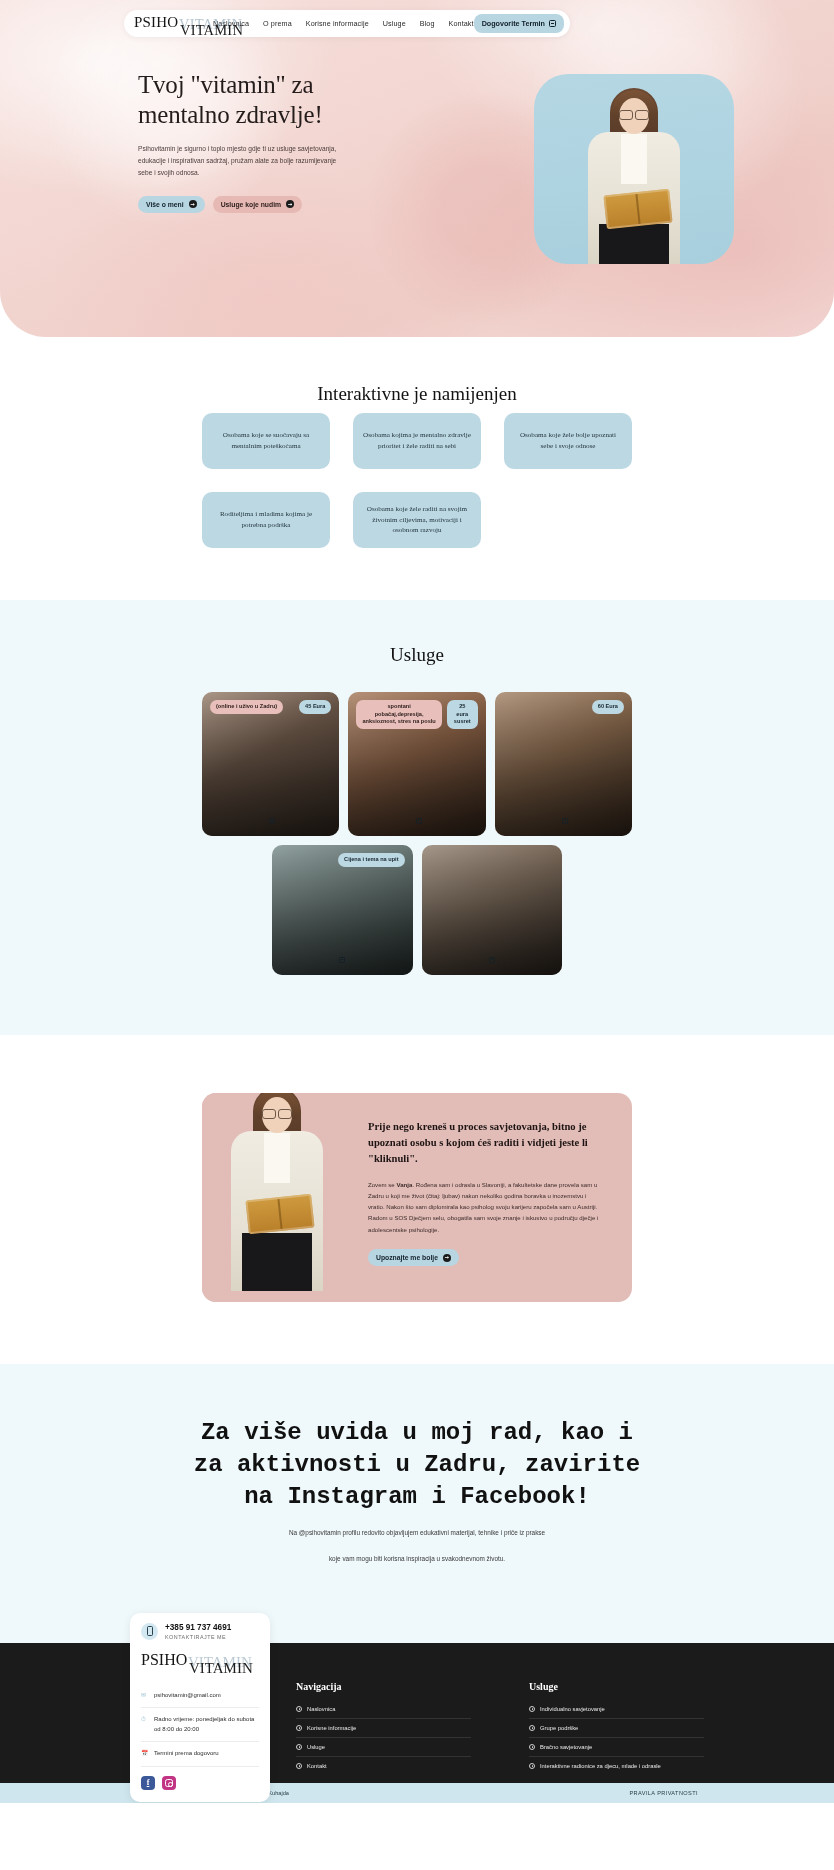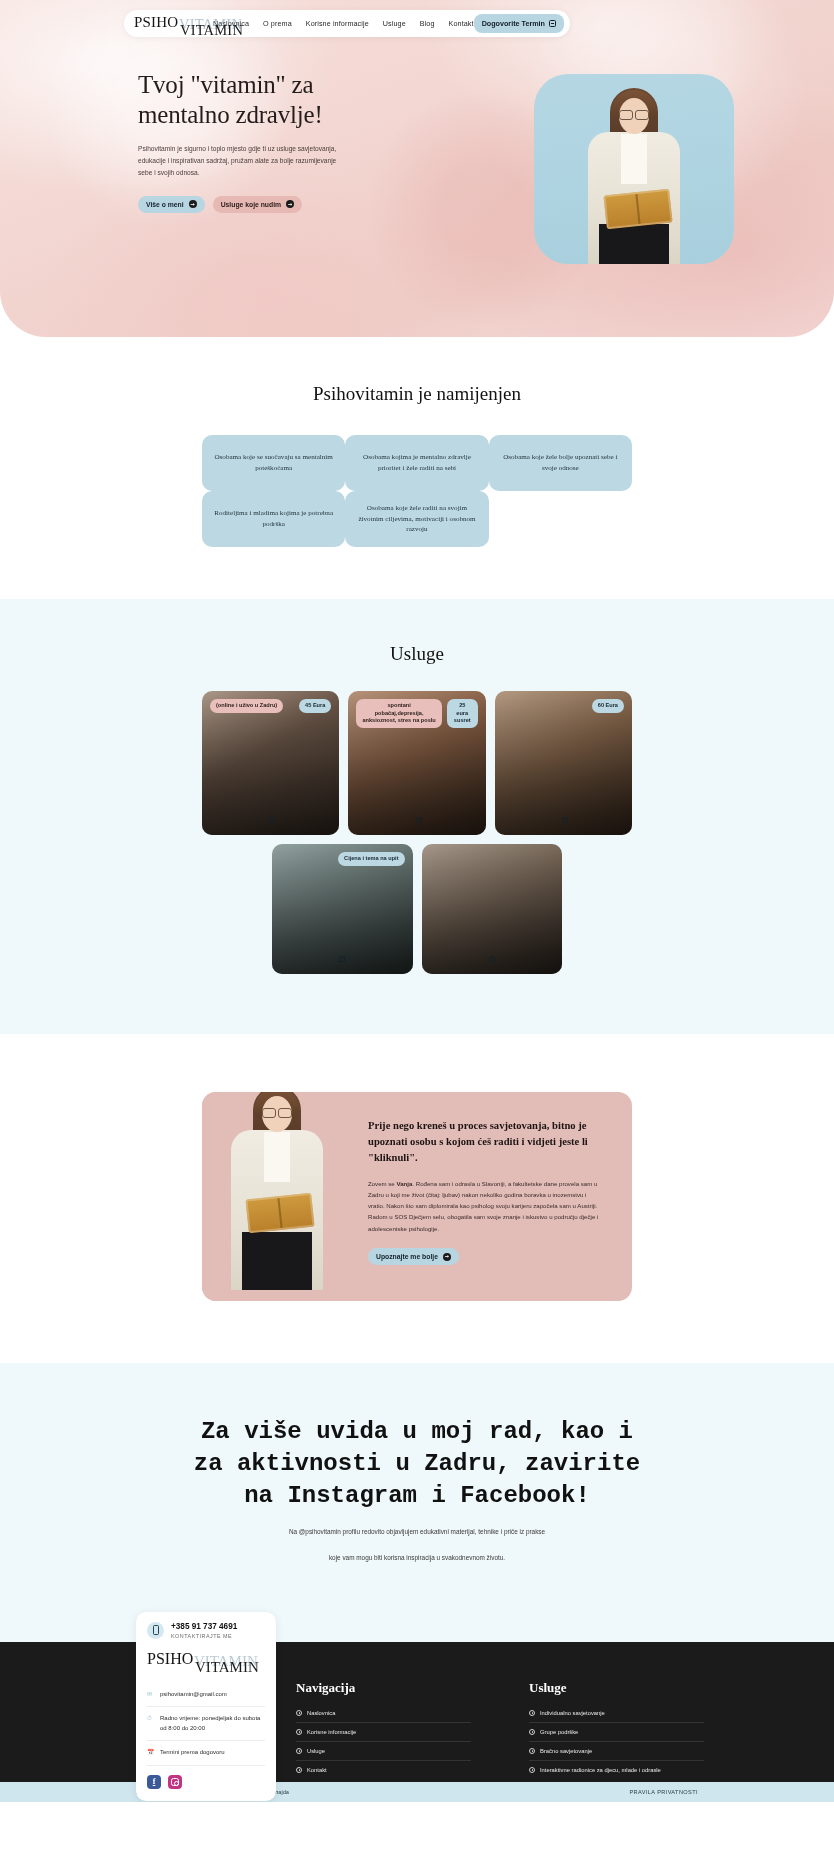--- a/index.html
+++ b/index.html
@@ -153,22 +153,22 @@
     background: rgba(120,80,20,.6); transform: translateX(-50%);
   }
 
   
   .section-white { background: #fff; padding: 46px 0 52px; }
   h2.section-title {
     font-family: "Liberation Serif", serif;
     font-size: 19px; text-align: center; color: #121212; font-weight: normal;
   }
   .aud-grid {
-    width: 430px; margin: 30px auto 0;
-    display: grid; grid-template-columns: repeat(3, 1fr); gap: 0;
+    width: 430px; margin: 8px auto 0;
+    display: grid; grid-template-columns: repeat(3, 1fr); gap: 23px;
   }
   .aud-card {
     background: #bcd8e3; border-radius: 10px;
     min-height: 56px; padding: 10px 9px;
     display: flex; align-items: center; justify-content: center;
     text-align: center;
     font-family: "Liberation Serif", serif;
     font-size: 7.1px; line-height: 1.55; color: #26373f;
   }
 
@@ -251,21 +251,21 @@
   }
   .social p { margin-top: 14px; font-size: 6.4px; line-height: 1.8; color: #3a3a3a; }
 
   
   .footer-zone { position: relative; background: #eff8fa; height: 170px; }
   .footer-dark {
     position: absolute; left: 0; right: 0; top: 30px; bottom: 0;
     background: #1b1b1b;
   }
   .contact-card {
-    position: absolute; left: 136px; top: 0; width: 140px;
+    position: absolute; left: 130px; top: 0; width: 140px;
     background: #fff; border-radius: 10px;
     padding: 10px 11px 12px;
     z-index: 3;
     box-shadow: 0 2px 10px rgba(0,0,0,.08);
   }
   .phone-row { display: flex; align-items: center; gap: 7px; }
   .phone-ico {
     width: 17px; height: 17px; border-radius: 50%; background: #d3e8f0;
     display: flex; align-items: center; justify-content: center;
   }
@@ -295,21 +295,21 @@
   .soc-ig { background: #c13584; }
   .soc-ig span { display:block; width:8px; height:8px; border:1.3px solid #fff; border-radius:2.5px; position:relative; }
   .soc-ig span:after { content:""; position:absolute; left:2px; top:2px; width:3px; height:3px; border:1px solid #fff; border-radius:50%; }
 
   .foot-cols {
     position: absolute; left: 296px; top: 68px; right: 130px;
     display: flex; gap: 58px; z-index: 2; color: #fff;
   }
   .foot-col { width: 182px; }
   .foot-col h4 {
-    font-family: "Liberation Serif", serif; font-size: 13px; font-weight: bold;
+    font-family: "Liberation Serif", serif; font-size: 10px; font-weight: bold;
     margin-bottom: 8px; color: #fff;
   }
   .foot-link {
     display: flex; align-items: center; gap: 5px;
     font-size: 5.8px; color: #e9e9e9; text-decoration: none;
     padding: 6px 0; border-bottom: 1px solid #333;
   }
   .foot-link:last-child { border-bottom: none; }
   .dot-ico {
     width: 6px; height: 6px; border-radius: 50%; border: 1px solid #cfcfcf;
@@ -375,21 +375,21 @@
       <div class="fig fig-hair-front"></div>
       <div class="fig fig-glass"></div>
       <div class="fig fig-body"></div>
       <div class="fig fig-shirt"></div>
       <div class="fig fig-pants"></div>
       <div class="fig fig-book"></div>
     </div>
   </header>
 
   <section class="section-white">
-    <h2 class="section-title">Psihovitamin je namijenjen</h2>
+    <h2 class="section-title">Interaktivne je namijenjen</h2>
     <div class="aud-grid">
       <div class="aud-card">
           <span>Osobama koje se suočavaju sa mentalnim poteškoćama</span>
         </div>
       <div class="aud-card">
           <span>Osobama kojima je mentalno zdravlje prioritet i žele raditi na sebi</span>
         </div>
       <div class="aud-card">
           <span>Osobama koje žele bolje upoznati sebe i svoje odnose</span>
         </div>

